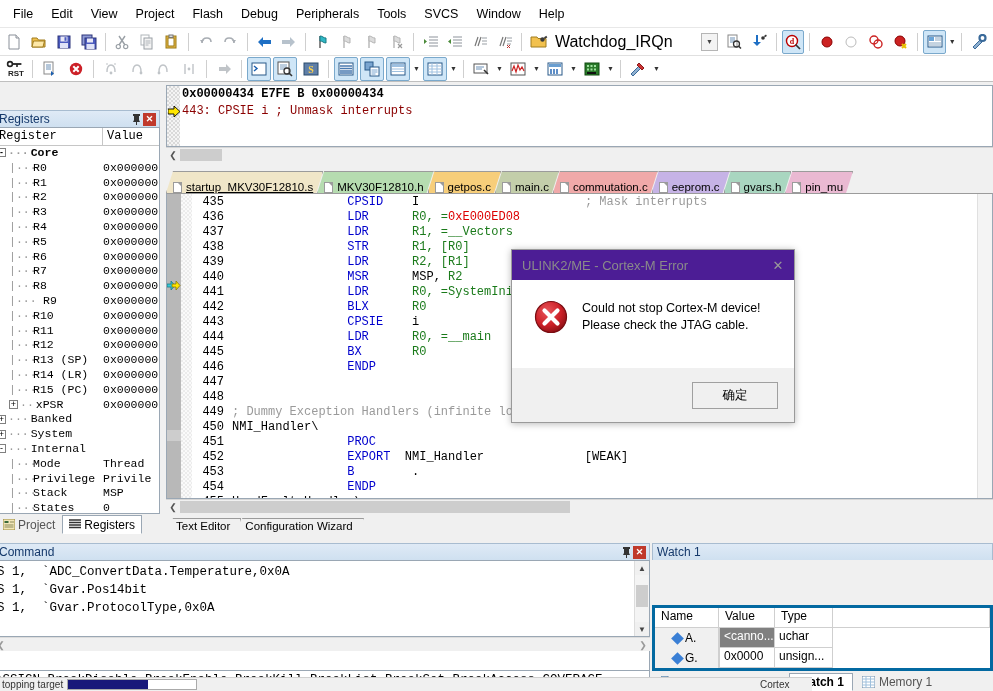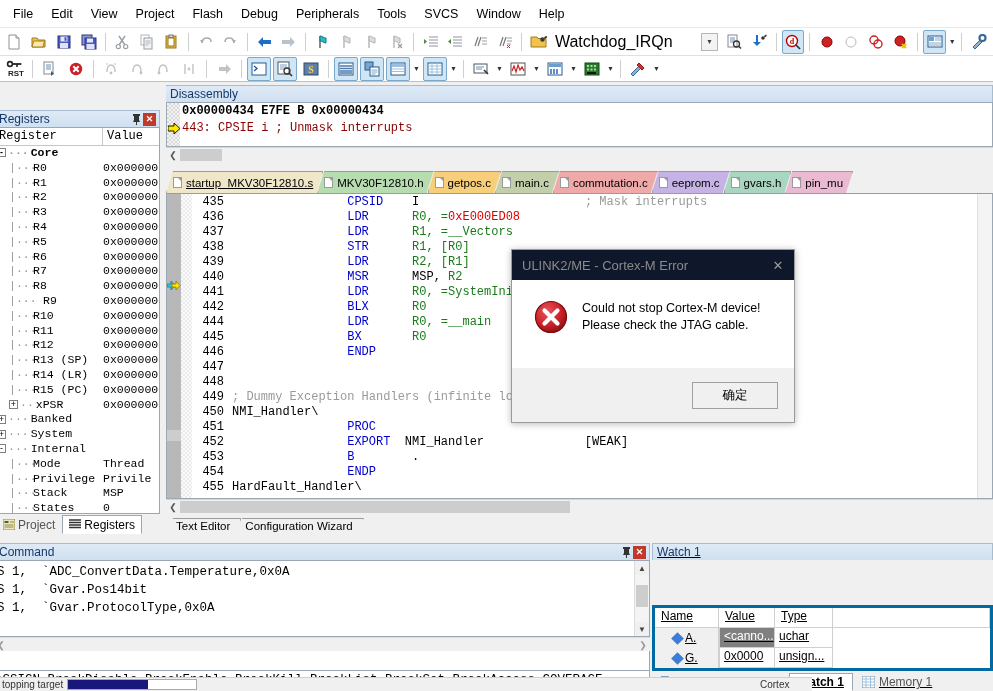--- a/index.html
+++ b/index.html
@@ -127,21 +127,21 @@
   .hscroll .arrowbox { width:14px;height:13px;display:flex;align-items:center;justify-content:center;font-size:9px;color:#555;}
   .hscroll .thumb { height: 12px; background: #cdcdcd; }
 
   
   .editor-wrap {
     position: absolute; left: 166px; top: 167px; width: 827px; height: 367px;
     display: flex; flex-direction: column;
   }
   .filetabs { height: 26px; display: flex; align-items: flex-end; position: relative; overflow: hidden;}
   .ftab {
-    display:flex; align-items:center; gap:4px;
+    display:flex; align-items:flex-end; gap:4px;
     height: 22px; padding: 0 9px 0 6px; font-size: 11.5px; color:#000;
     border: 1px solid #9b9b9b; border-bottom: none;
     margin-right: -6px; position: relative;
     clip-path: polygon(7px 0, 100% 0, calc(100% - 7px) 100%, 0 100%);
     white-space: nowrap;
   }
   .ftab.sel { font-weight: normal; }
   .ftab.sel .lbl { text-decoration: underline; }
   .doc-ico { width:9px; height:11px; background:#fff; border:1px solid #9b9b9b; position:relative; }
   .doc-ico:after{content:"";position:absolute;right:0;top:0;border-width:0 3px 3px 0;border-style:solid;border-color:#fff #9b9b9b;}
@@ -199,21 +199,21 @@
   }
   .cmd-hints {
     height: 20px; background:#fff; border:1px solid #9aa7b4; border-top:none;
     font-family:"Liberation Mono", monospace; font-size: 12.5px; line-height:19px;
     white-space: nowrap; overflow:hidden;
   }
 
   
   .watch-panel {
     position:absolute; left:652px; top:543px; width:341px; height:148px;
-    display:flex; flex-direction:column;text-decoration:underline;
+    display:flex; flex-direction:column;
   }
   .watch-body { flex:1; background:#fff; border:3px solid #0369a1; overflow:hidden;margin-top:45px; }
   .wrow { display:flex; height:20px; align-items:stretch; font-size:12px;}
   .wrow.head div { background:#fff; border-right:1px solid #cfcfcf; border-bottom:1px solid #cfcfcf; padding: 1px 6px; }
   .wc-name { width: 64px; }
   .wc-val { width: 56px; }
   .wc-type { width: 58px; }
   .wc-rest { flex: 1; }
   .wrow.data .wc-name { background:#f0f0f0; display:flex; align-items:center; gap:3px; padding-left:18px; position:relative; border-right:1px solid #cfcfcf;}
   .wrow.data .wc-val { border:1px solid #cfcfcf; border-top:none; padding: 1px 4px; }
@@ -241,21 +241,21 @@
   .sb-right1 { position:absolute; left:760px; }
   .sb-right2 { position:absolute; left:935px; }
 
   
   .modal {
     position:absolute; left:511px; top:249px; width:284px; height:174px;
     background:#f0f0f0; border:1px solid #9a9a9a; box-shadow: 0 1px 7px rgba(0,0,0,.28);
     display:flex; flex-direction:column;
   }
   .modal-title {
-    height: 30px; background:#0f172a; display:flex; align-items:center;
+    height: 30px; background:#4c1d95; display:flex; align-items:center;
     padding-left: 10px; font-size: 13px; color:#8a8a8a;
   }
   .modal-title .t { flex:1; }
   .modal-x { width:32px; height:28px; display:flex;align-items:center;justify-content:center; color:#999; font-size:13px;}
   .modal-content { flex:1; background:#fff; display:flex; align-items:flex-start; padding: 20px 16px 0 22px; gap:14px;}
   .err-icon { width:34px;height:34px; flex-shrink:0;}
   .modal-msg { font-size:12.5px; color:#000; line-height:17px;}
   .modal-footer { height:54px; background:#f0f0f0; display:flex; align-items:center; justify-content:flex-end; padding-right:16px;}
   .btn-ok {
     width:86px; height:27px; background:#f0f0f0; border:1px solid #a0a0a0;
@@ -772,23 +772,20 @@
           <svg width="12" height="11" viewBox="0 0 12 11">
               <path d="M0 1h12M0 3.5h12M0 6h12M0 8.5h12" stroke="#333" stroke-width="1.4"></path>
             </svg>
         </span>
         <span>Registers</span>
       </div>
     </div>
   </div>
 
   <div class="disasm">
-    <div class="panel-cap">
-      <span class="cap-title">Disassembly</span>
-    </div>
     <div class="disasm-body">
       <div class="disasm-gutter"></div>
       <div class="arrow-yellow">
         <svg width="13" height="13" viewBox="0 0 13 13">
             <path d="M0 4h6V1l6 5.5L6 12V9H0z" fill="#ffe600" stroke="#000" stroke-width="0.9"></path>
           </svg>
       </div>
       <div id="disasm-lines">
           <div class="dis-line cur">0x00000434 E7FE      B              0x00000434</div>
           <div class="dis-line">    443:                    CPSIE    i                         ; Unmask interrupts</div>
@@ -848,20 +845,21 @@
       <div class="edit-bkmk"></div>
       <div class="edit-code" id="code-lines">
           <div class="cline"><span class="lnum">435</span><span>                </span><span class="kw">CPSID</span><span>    I</span><span class="cmt">                       ; Mask interrupts</span></div>
           <div class="cline"><span class="lnum">436</span><span>                </span><span class="kw">LDR</span><span>      </span><span class="reg">R0, =</span><span class="num">0xE000ED08</span></div>
           <div class="cline"><span class="lnum">437</span><span>                </span><span class="kw">LDR</span><span>      </span><span class="reg">R1, =__Vectors</span></div>
           <div class="cline"><span class="lnum">438</span><span>                </span><span class="kw">STR</span><span>      </span><span class="reg">R1, [R0]</span></div>
           <div class="cline"><span class="lnum">439</span><span>                </span><span class="kw">LDR</span><span>      </span><span class="reg">R2, [R1]</span></div>
           <div class="cline"><span class="lnum">440</span><span>                </span><span class="kw">MSR</span><span>      </span><span>MSP, </span><span class="reg">R2</span></div>
           <div class="cline"><span class="lnum">441</span><span>                </span><span class="kw">LDR</span><span>      </span><span class="reg">R0, =SystemInit</span></div>
           <div class="cline"><span class="lnum">442</span><span>                </span><span class="kw">BLX</span><span>      </span><span class="reg">R0</span></div>
+          <div class="cline"><span class="lnum">443</span><span>                </span><span class="kw">CPSIE</span><span>    i</span></div>
           <div class="cline"><span class="lnum">444</span><span>                </span><span class="kw">LDR</span><span>      </span><span class="reg">R0, =__main</span></div>
           <div class="cline"><span class="lnum">445</span><span>                </span><span class="kw">BX</span><span>       </span><span class="reg">R0</span></div>
           <div class="cline"><span class="lnum">446</span><span>                </span><span class="kw">ENDP</span></div>
           <div class="cline"><span class="lnum">447</span><span></span></div>
           <div class="cline"><span class="lnum">448</span><span></span></div>
           <div class="cline"><span class="lnum">449</span><span class="cmt">; Dummy Exception Handlers (infinite loops which can be modified)</span></div>
           <div class="cline"><span class="lnum">450</span><span>NMI_Handler\</span></div>
           <div class="cline"><span class="lnum">451</span><span>                </span><span class="kw">PROC</span></div>
           <div class="cline"><span class="lnum">452</span><span>                </span><span class="kw">EXPORT</span><span>  NMI_Handler              [WEAK]</span></div>
           <div class="cline"><span class="lnum">453</span><span>                </span><span class="kw">B</span><span>        .</span></div>

